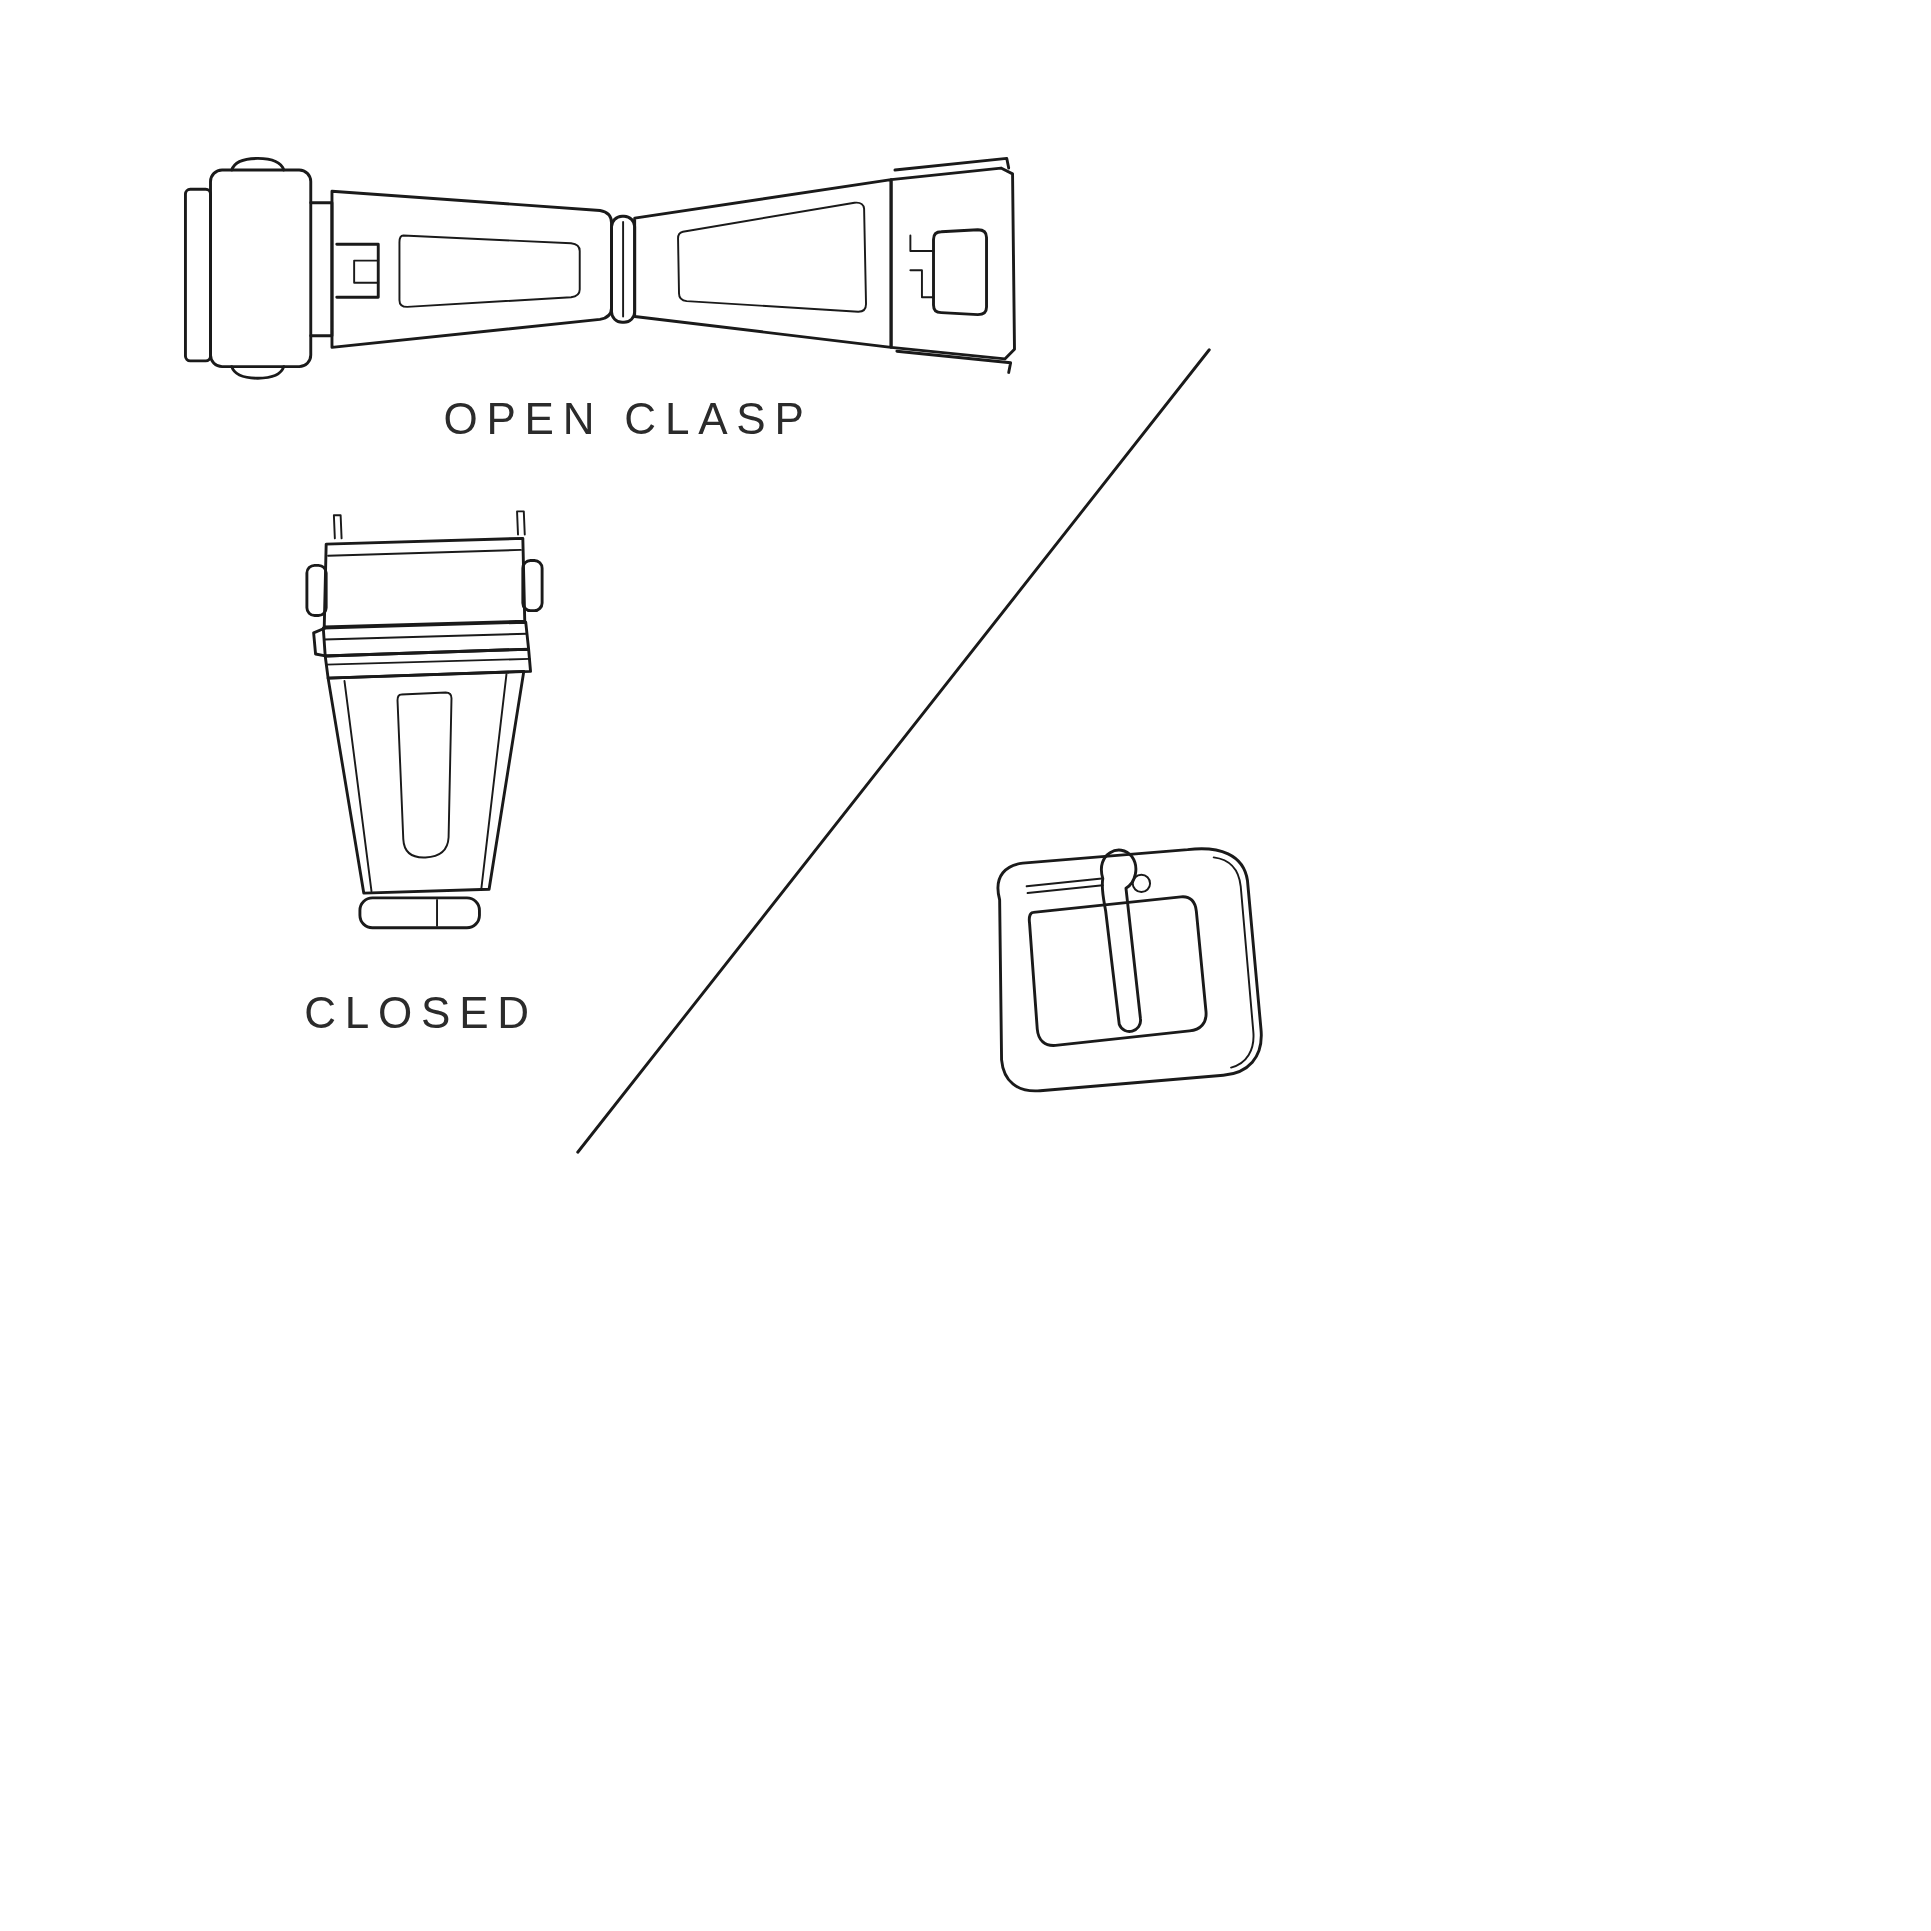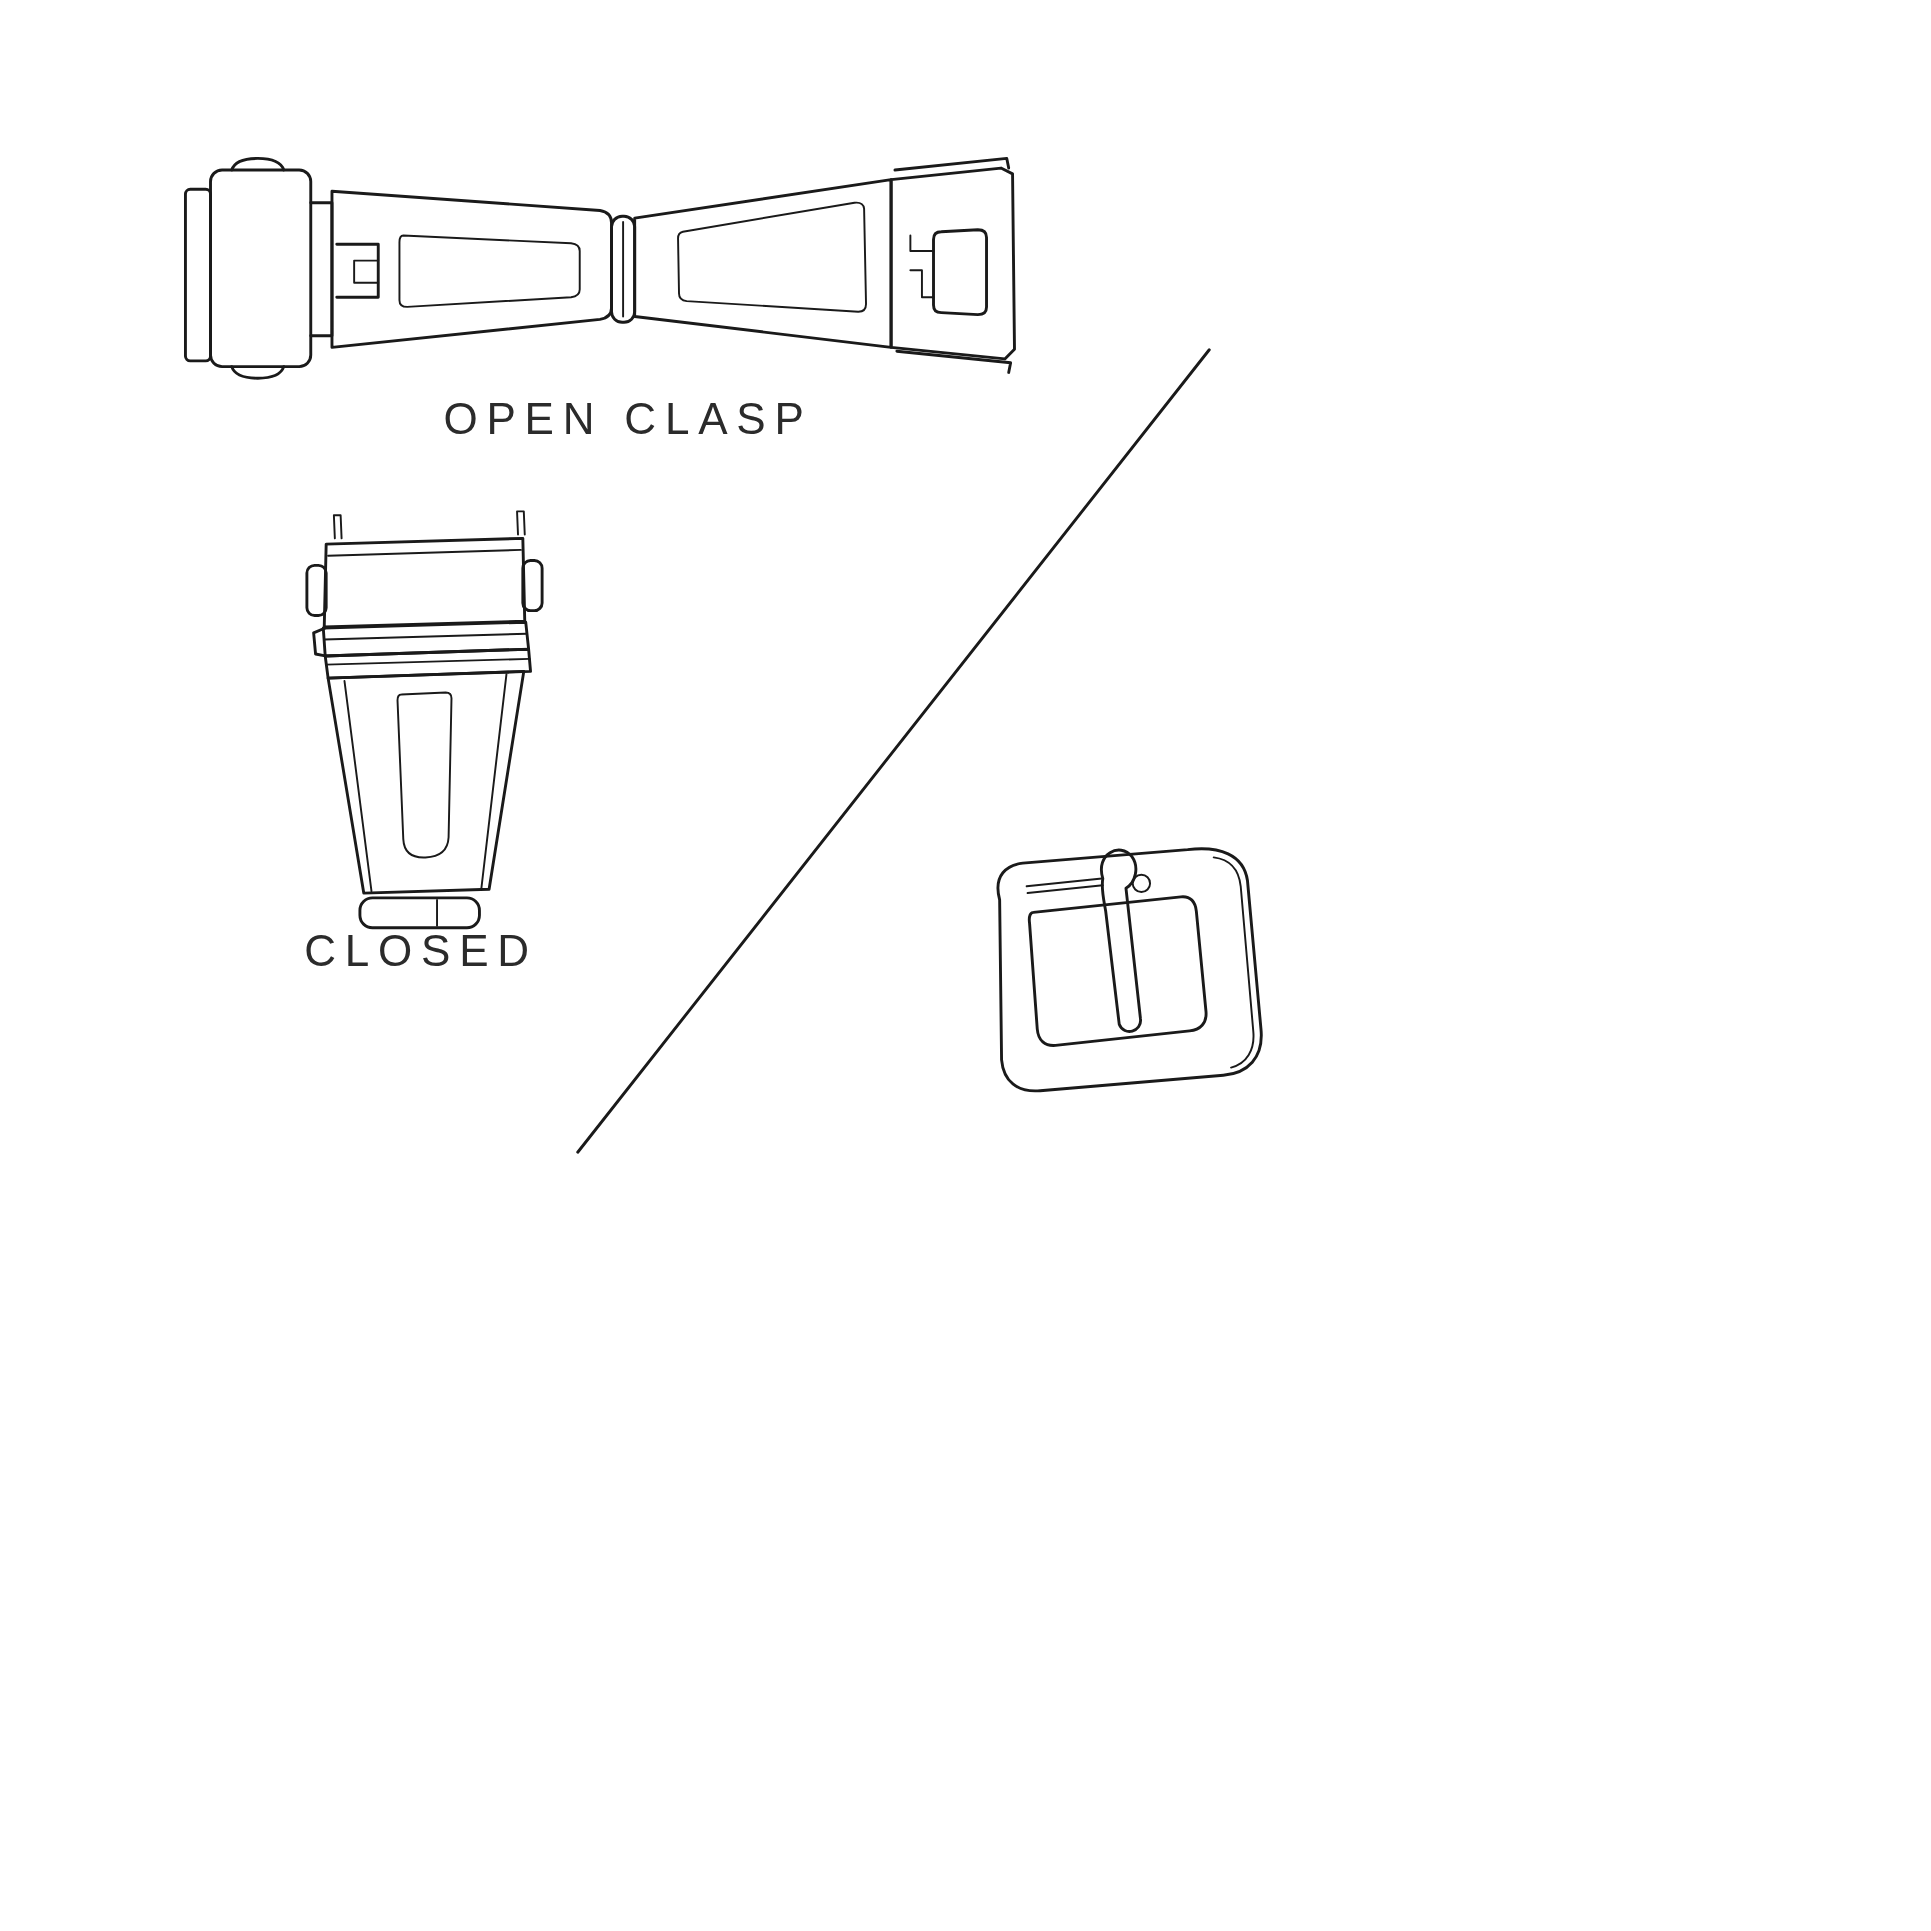--- a/index.html
+++ b/index.html
@@ -16,21 +16,21 @@
   .caption {
     position: absolute;
     transform: translateX(-50%);
     white-space: nowrap;
     font-size: 44px;
     font-weight: 400;
     letter-spacing: 0.20em;
     color: #2b2b2b;
   }
   .caption-open   { left: 628px; top: 394px; }
-  .caption-closed { left: 421px; top: 926px; }
+  .caption-closed { left: 421px; top: 988px; }
   .page-title {
     position: absolute;
     left: 755px; top: 1330px;
     transform: translateX(-50%);
     white-space: nowrap;
     font-size: 68px;
     font-weight: 400;
     letter-spacing: 0.26em;
     color: #2b2b2b;
   }

